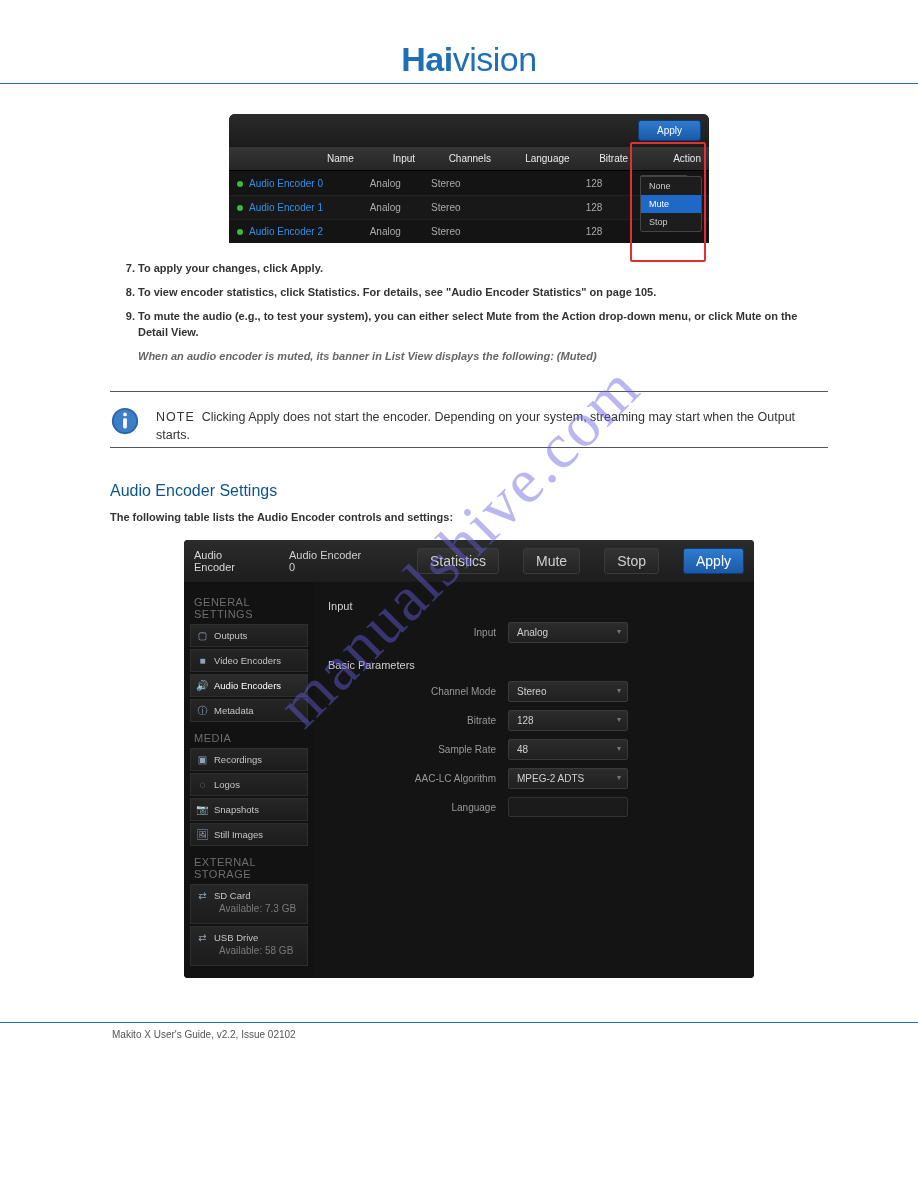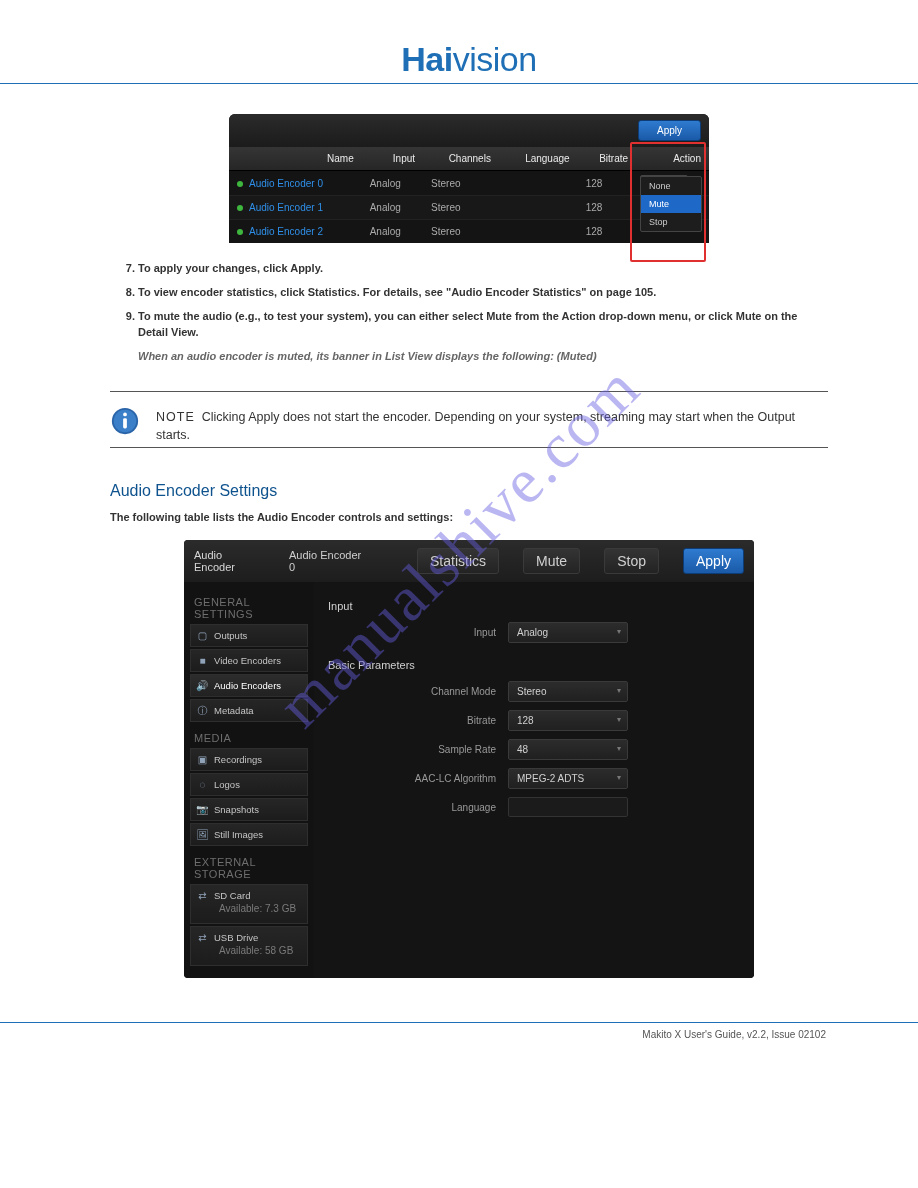--- a/index.html
+++ b/index.html
@@ -265,25 +265,24 @@
     color: #888;
     padding: 4px 8px;
     border-radius: 2px;
     font-size: 10px;
     min-width: 120px;
     height: 20px;
   }
   .footer-rule { border: none; border-top: 1.5px solid #1e6fb5; margin: 44px -200px 0 -200px; }
   .footer {
     display: flex;
-    justify-content: flex-end;
+    justify-content: flex-start;
     font-size: 10px;
     color: #555;
     padding: 6px 2px 0 2px;
-    margin-left: 44px;
   }
   
   .watermark {
     position: absolute;
     top: 50%;
     left: 50%;
     transform: translate(-50%,-55%) rotate(-45deg);
     font-size: 64px;
     color: rgba(102,93,224,0.45);
     font-weight: 300;

